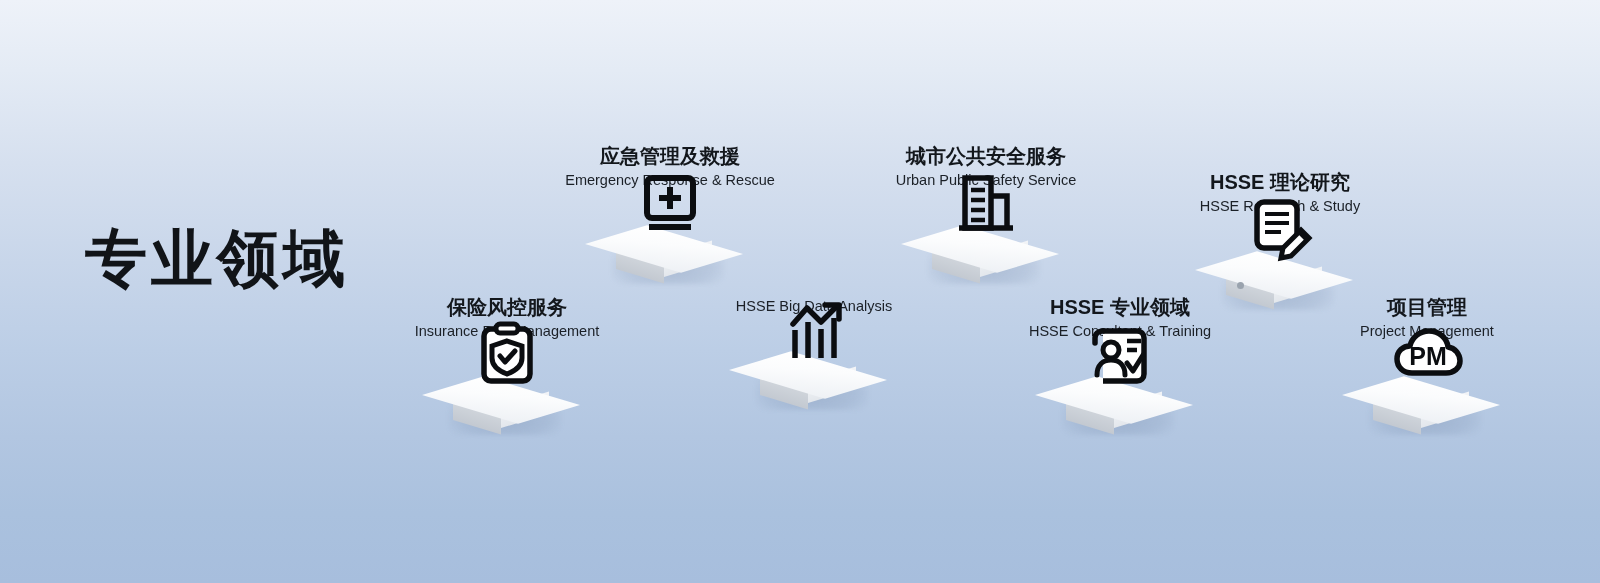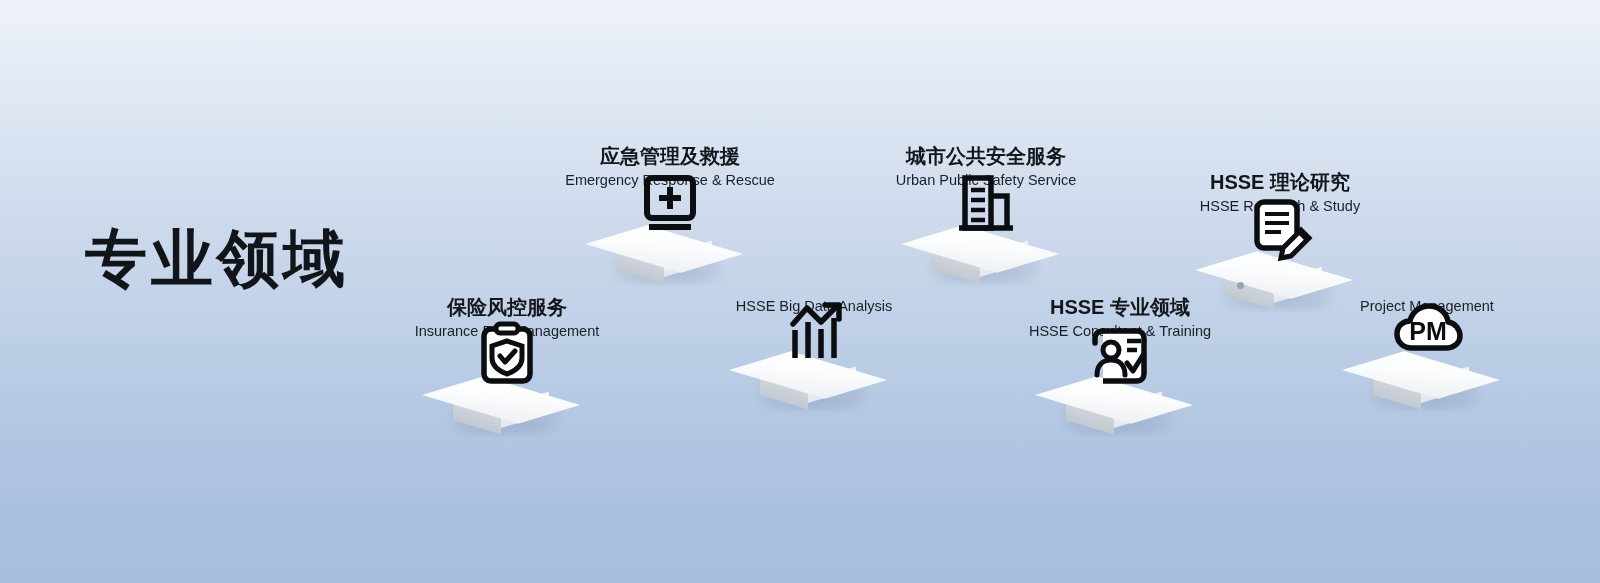--- a/index.html
+++ b/index.html
@@ -276,20 +276,21 @@
           <path d="M14 54 C14 44 20 39 28 39 C36 39 42 44 42 54" fill="none" stroke="#0b0d10" stroke-width="5" stroke-linecap="round"></path>
           <path d="M44 20 H58 M44 29 H54" stroke="#0b0d10" stroke-width="4.5" stroke-linecap="butt"></path>
           <path d="M44 42 L50 50 L60 34" fill="none" stroke="#0b0d10" stroke-width="5" stroke-linecap="round" stroke-linejoin="round"></path>
         </svg>
       </div>
     </div>
   </div>
 
   <div class="tile row-bottom" style="left:1297px; top:295px;">
     <div class="tile-labels">
+      <div class="label-cn">项目管理</div>
       <div class="label-en">Project Management</div>
     </div>
     <div class="pedestal">
       <div class="ped-shadow"></div>
       <div class="ped-left"></div>
       <div class="ped-right"></div>
       <div class="ped-top"></div>
       <div class="icon-holder">
         <svg viewBox="0 0 74 74">
           <path d="M22 52 C13 52 7 46 7 38 C7 30 13 25 20 25 C22 16 30 10 39 10

